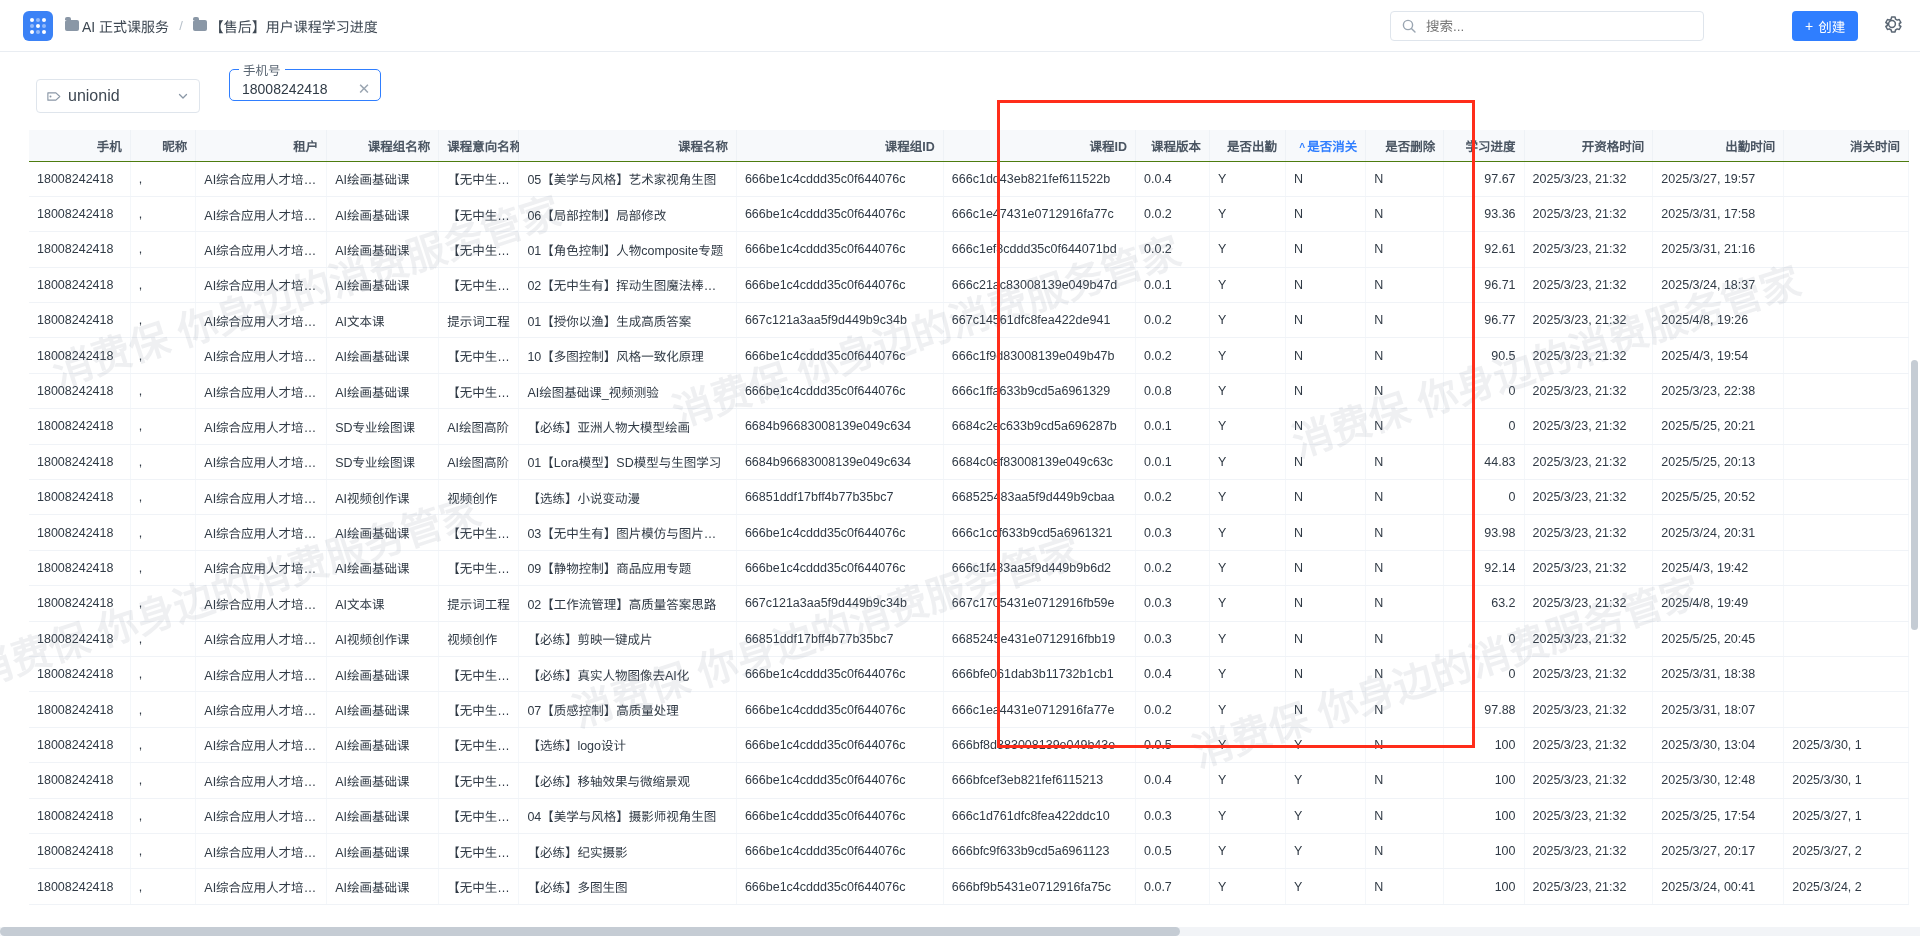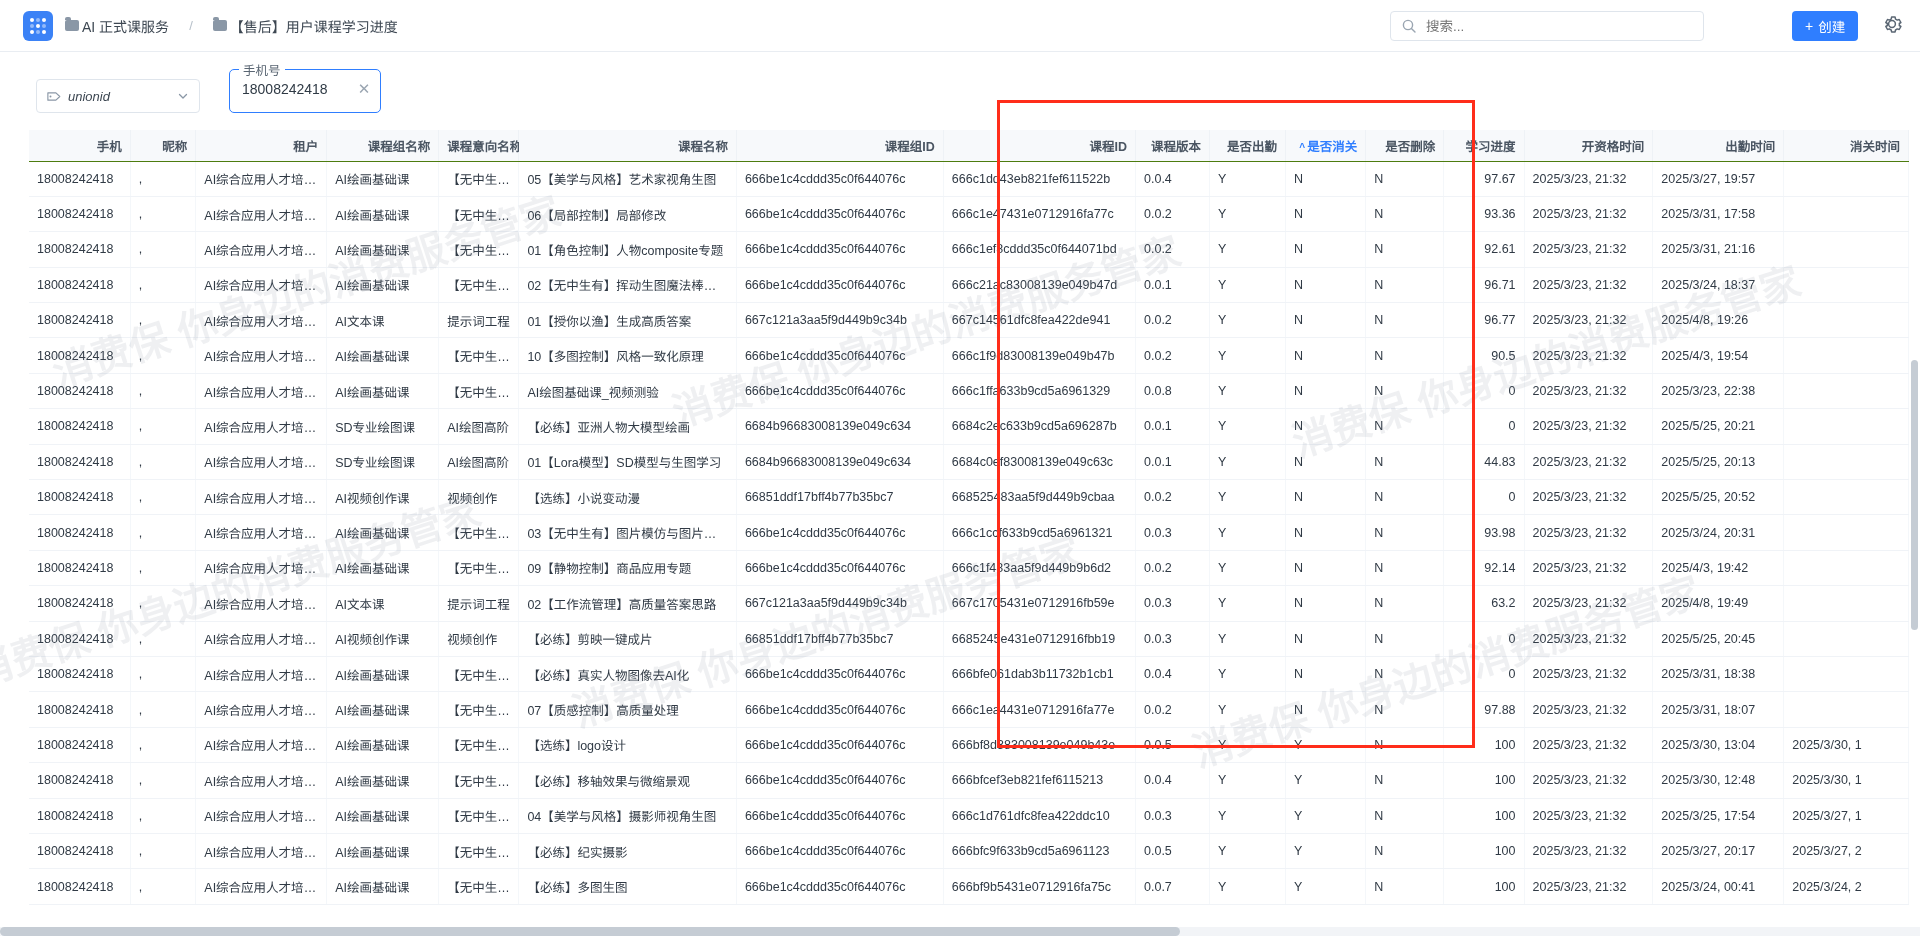--- a/index.html
+++ b/index.html
@@ -38,21 +38,21 @@
     grid-template-columns: repeat(3, 4px);
     grid-template-rows: repeat(3, 4px);
     gap: 2px;
   }
   .logo-dots i { display:block; width:4px; height:4px; background:#fff; border-radius:50%; }
   .logo-dots i.dim { background: rgba(255,255,255,0.45); }
 
   .breadcrumb {
     display: flex; align-items: center;
     font-size: 14px; color: #2f3a45;
-    gap: 16px;
+    gap: 6px;
   }
   .bc-folder {
     display:inline-block; width: 14px; height: 11px;
     background: #8a97a6; position: relative; border-radius: 2px;
     margin-right: 3px;
   }
   .bc-folder::before {
     content:""; position:absolute; top:-3px; left:0;
     width:6px; height:3px; background:#8a97a6; border-radius:2px 2px 0 0;
   }
@@ -101,26 +101,26 @@
     width: 164px; height: 34px;
     border: 1px solid #dfe5ec; border-radius: 4px;
     background: #fff;
     display: flex; align-items: center;
     padding: 0 10px;
     cursor: pointer;
   }
   .tag-ico {
     width: 14px; height: 11px; flex: none; margin-right: 7px;
   }
-  .select-label { font-size: 13px; color: #3d4752; flex: 1; font-style: italic; }
+  .select-label { font-size: 16px; color: #3d4752; flex: 1; }
   .chev { width: 12px; height: 12px; flex:none; }
 
   .field-group {
     position: absolute; left: 229px; top: 69px;
-    width: 152px; height: 44px;
+    width: 152px; height: 32px;
     border: 1px solid #2f7eff; border-radius: 5px;
     background: #fff;
   }
   .field-legend {
     position: absolute; top: -10px; left: 9px;
     background: #fff; padding: 0 4px;
     font-size: 12.5px; color: #5a6673;
   }
   .field-value {
     position: absolute; left: 12px; top: 11px;

